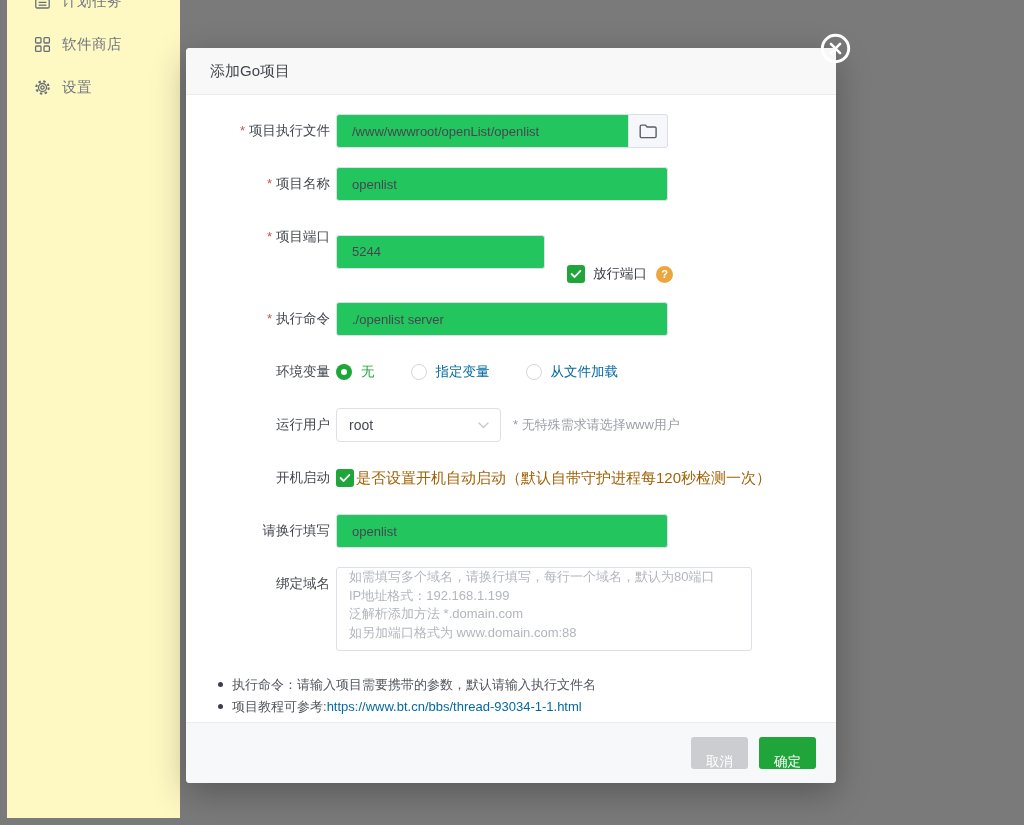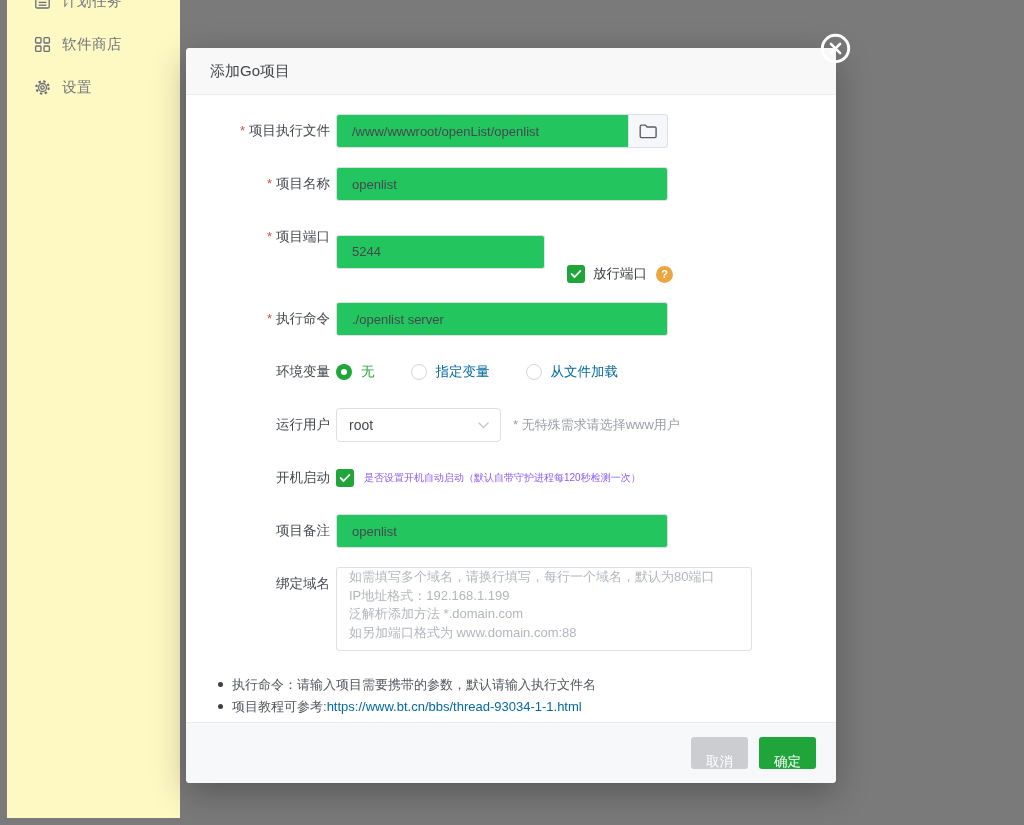--- a/index.html
+++ b/index.html
@@ -57,21 +57,21 @@
   .radio.on { border:none; background:#20a53a; }
   .radio.on::after { content:""; position:absolute; left:5px; top:5px; width:6px; height:6px;
                      background:#fff; border-radius:50%; }
   .radio-opt.sel { color:#20a53a; }
 
   .select { width:165px; height:34px; border:1px solid #dcdfe6; border-radius:4px; display:flex;
             align-items:center; justify-content:space-between; padding:0 11px 0 12px; font-size:14px;
             color:#45494f; cursor:pointer; background:#fff; }
 
   .note { font-size:13px; color:#9a9ea5; margin-left:12px; line-height:34px; white-space:nowrap; }
-  .inline-text { font-size:10px; color:#8b5cf6; margin-left:10px; line-height:18px; }
+  .inline-text { font-size:15px; color:#a16207; margin-left:2px; line-height:18px; }
   .chk-line { display:inline-flex; align-items:center; min-height:34px; }
 
   .ta { width:416px; height:84px; border:1px solid #dcdfe6; border-radius:3px; padding:0 12px;
         font-size:13px; line-height:18.5px; color:#c2410c; resize:none; outline:none; font-family:inherit; }
   .ta::placeholder { color:#b2b6bc; }
 
   .notes { margin:23px 0 0 32px; list-style:none; }
   .notes li { font-size:13px; color:#53575d; line-height:21.5px; position:relative; padding-left:14px; }
   .notes li::before { content:""; position:absolute; left:0; top:8px; width:5px; height:5px;
                       background:#3c4046; border-radius:50%; }
@@ -227,21 +227,21 @@
               <svg width="12" height="10" viewBox="0 0 12 10">
                 <polyline points="1.6,5 4.6,8 10.4,1.9" fill="none" stroke="#fff" stroke-width="1.8" stroke-linecap="round" stroke-linejoin="round"></polyline>
               </svg>
             </span>
             <span class="inline-text">是否设置开机自动启动（默认自带守护进程每120秒检测一次）</span>
           </span>
         </div>
       </div>
 
       <div class="row">
-        <label class="lbl"><span>项目备注</span></label>
+        <label class="lbl"><span>请换行填写</span></label>
         <div class="ctrl">
           <input class="ti w-main" type="text" value="openlist" style="">
         </div>
       </div>
 
       <div class="row">
         <label class="lbl"><span>绑定域名</span></label>
         <div class="ctrl">
           <textarea class="ta" placeholder="如需填写多个域名，请换行填写，每行一个域名，默认为80端口
 IP地址格式：192.168.1.199

